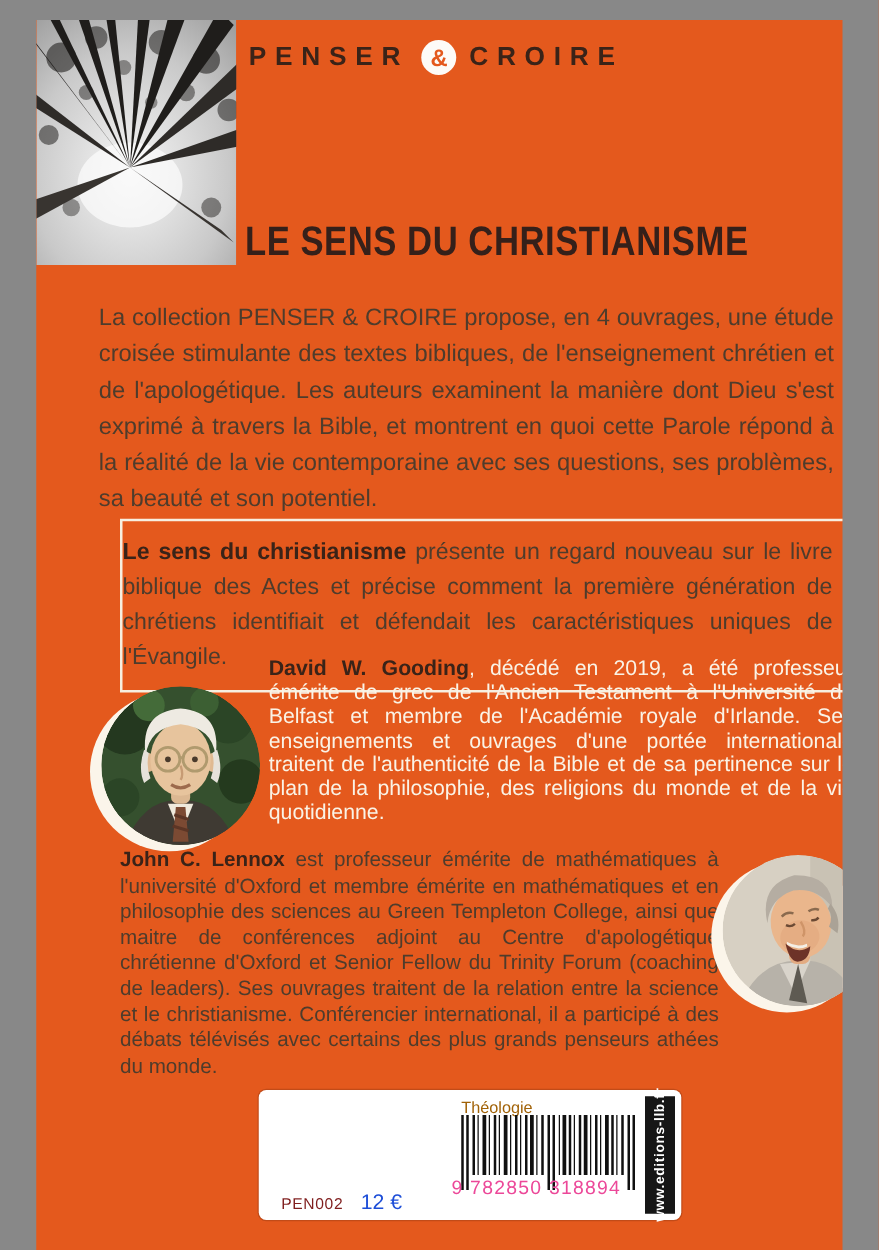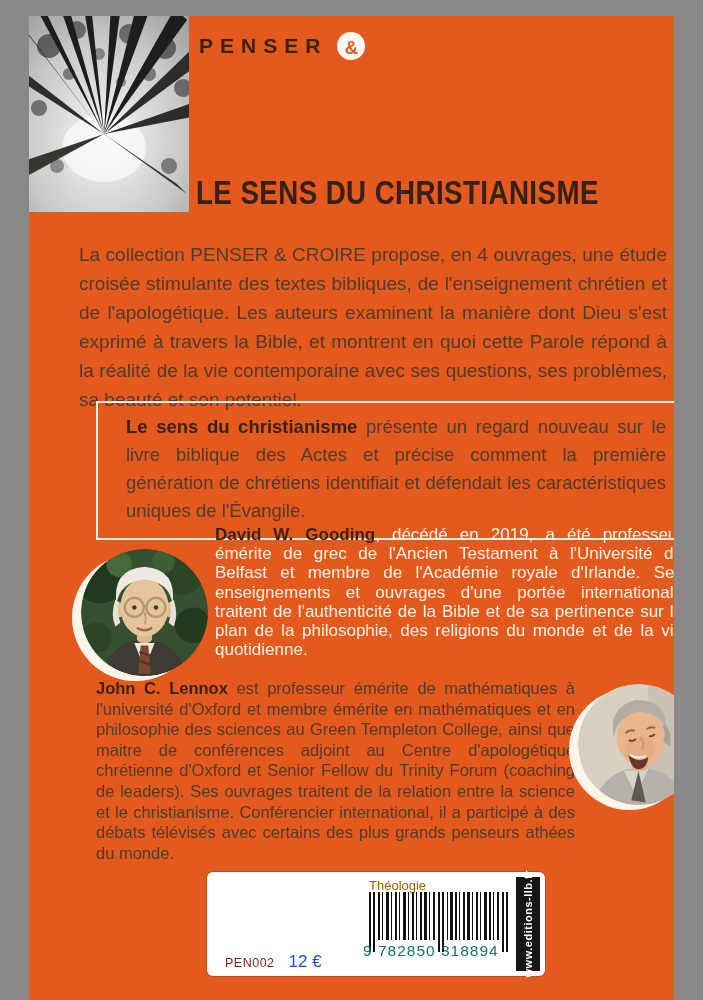--- a/index.html
+++ b/index.html
@@ -30,22 +30,22 @@
   .title{
     position:absolute;left:167px;top:158px;
     font-size:33px;font-weight:700;color:#35201a;white-space:nowrap;
     transform:scaleX(0.84);transform-origin:left center;letter-spacing:0.5px;
   }
   .intro{
     position:absolute;left:50px;top:224px;width:588px;margin:0;
     font-size:19px;line-height:29px;color:var(--body-text);text-align:justify;
   }
   .summary-box{
-    position:absolute;left:67px;top:385px;width:588px;box-sizing:border-box;
-    border:2px solid var(--cream);padding:10px 16px 13px 28px;
+    position:absolute;left:67px;top:399px;width:588px;box-sizing:border-box;
+    border:2px solid var(--cream);padding:10px 16px 13px 0;
   }
   .summary-box p{margin:0;font-size:18.5px;line-height:28px;color:var(--body-text);text-align:justify;}
   .box-title{color:var(--dark-text);font-weight:700;}
   .avatar{position:absolute;}
   .crescent{position:absolute;left:-9px;top:5px;width:100%;height:100%;border-radius:50%;background:#fbf5ea;}
   .avatar svg{position:relative;display:block;width:100%;height:100%;border-radius:50%;}
   .gooding-avatar{left:52px;top:533px;width:127px;height:127px;}
   .lennox-avatar{left:549px;top:668px;width:121px;height:121px;}
   .bio{margin:0;position:absolute;text-align:justify;}
   .bio b{color:var(--dark-text);font-weight:700;}
@@ -59,21 +59,21 @@
   .llb-square{width:46px;height:46px;background:var(--publisher-magenta);flex:0 0 auto;}
   .llb-square svg{display:block;width:100%;height:100%;}
   .llb-words{margin-left:5px;}
   .editions{font-size:14px;letter-spacing:2.5px;color:var(--publisher-magenta);font-weight:500;line-height:1;margin-top:1px;}
   .llb{font-size:43px;font-weight:600;color:var(--publisher-magenta);line-height:0.78;letter-spacing:1px;}
   .ref-row{position:absolute;left:18px;top:80px;display:flex;align-items:baseline;gap:14px;}
   .refcode{font-size:12.5px;color:#7f1d1d;letter-spacing:0.5px;}
   .price{font-size:17px;color:#1d4ed8;}
   .category{position:absolute;left:162px;top:6px;font-size:13px;color:#a16207;}
   .barcode{position:absolute;left:158px;top:20px;}
-  .isbn{position:absolute;left:156px;top:70px;width:172px;text-align:left;font-size:15.5px;color:#0f766e;letter-spacing:1px;}
+  .isbn{position:absolute;left:136px;top:70px;width:172px;text-align:center;font-size:15.5px;color:#ec4899;letter-spacing:1px;}
   .web-strip{
     position:absolute;right:5px;top:5px;width:24px;height:94px;background:var(--strip-black);
     display:flex;align-items:center;justify-content:center;
   }
   .web{
     writing-mode:vertical-rl;transform:rotate(180deg);
     color:#fff;font-size:11px;font-weight:700;letter-spacing:0.5px;white-space:nowrap;
   }
 </style>
 </head>
@@ -119,20 +119,21 @@
       <polygon points="75,118 -8,146 -2,160" fill="#383430"></polygon>
       <polygon points="75,118 148,168 158,178" fill="#383430"></polygon>
     </g>
   </svg>
 
   <div class="collection">
     <span>PENSER</span>
     <span class="amp">
         <span class="amp-glyph">&amp;</span>
       </span>
+    <span>CROIRE</span>
   </div>
 
   <div class="title">LE SENS DU CHRISTIANISME</div>
 
   <p class="intro">La collection PENSER &amp; CROIRE propose, en 4 ouvrages, une étude croisée stimulante des textes bibliques, de l'enseignement chrétien et de l'apologétique. Les auteurs examinent la manière dont Dieu s'est exprimé à travers la Bible, et montrent en quoi cette Parole répond à la réalité de la vie contemporaine avec ses questions, ses problèmes, sa beauté et son potentiel.</p>
 
   <div class="summary-box">
     <p><b class="box-title">Le sens du christianisme</b><span> présente un regard nouveau sur le livre biblique des Actes et précise comment la première génération de chrétiens identifiait et défendait les caractéristiques uniques de l'Évangile.</span></p>
   </div>
 

